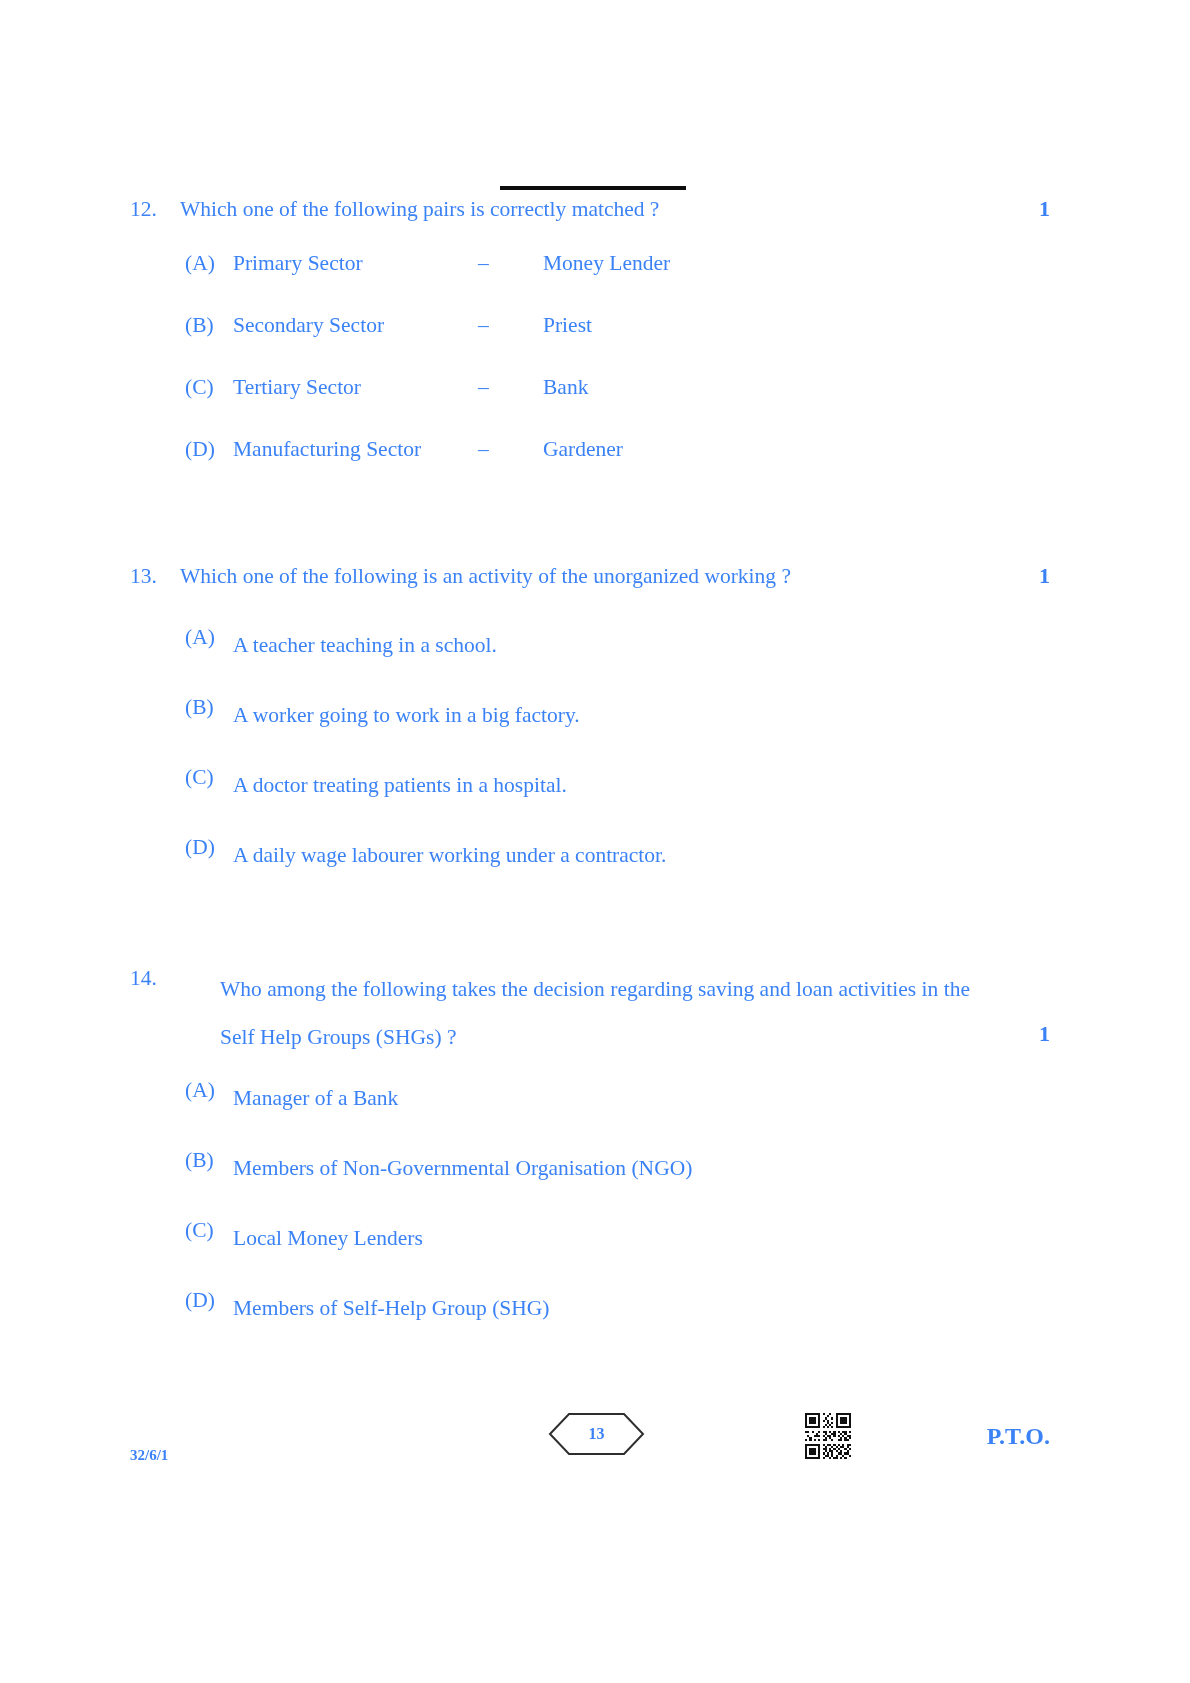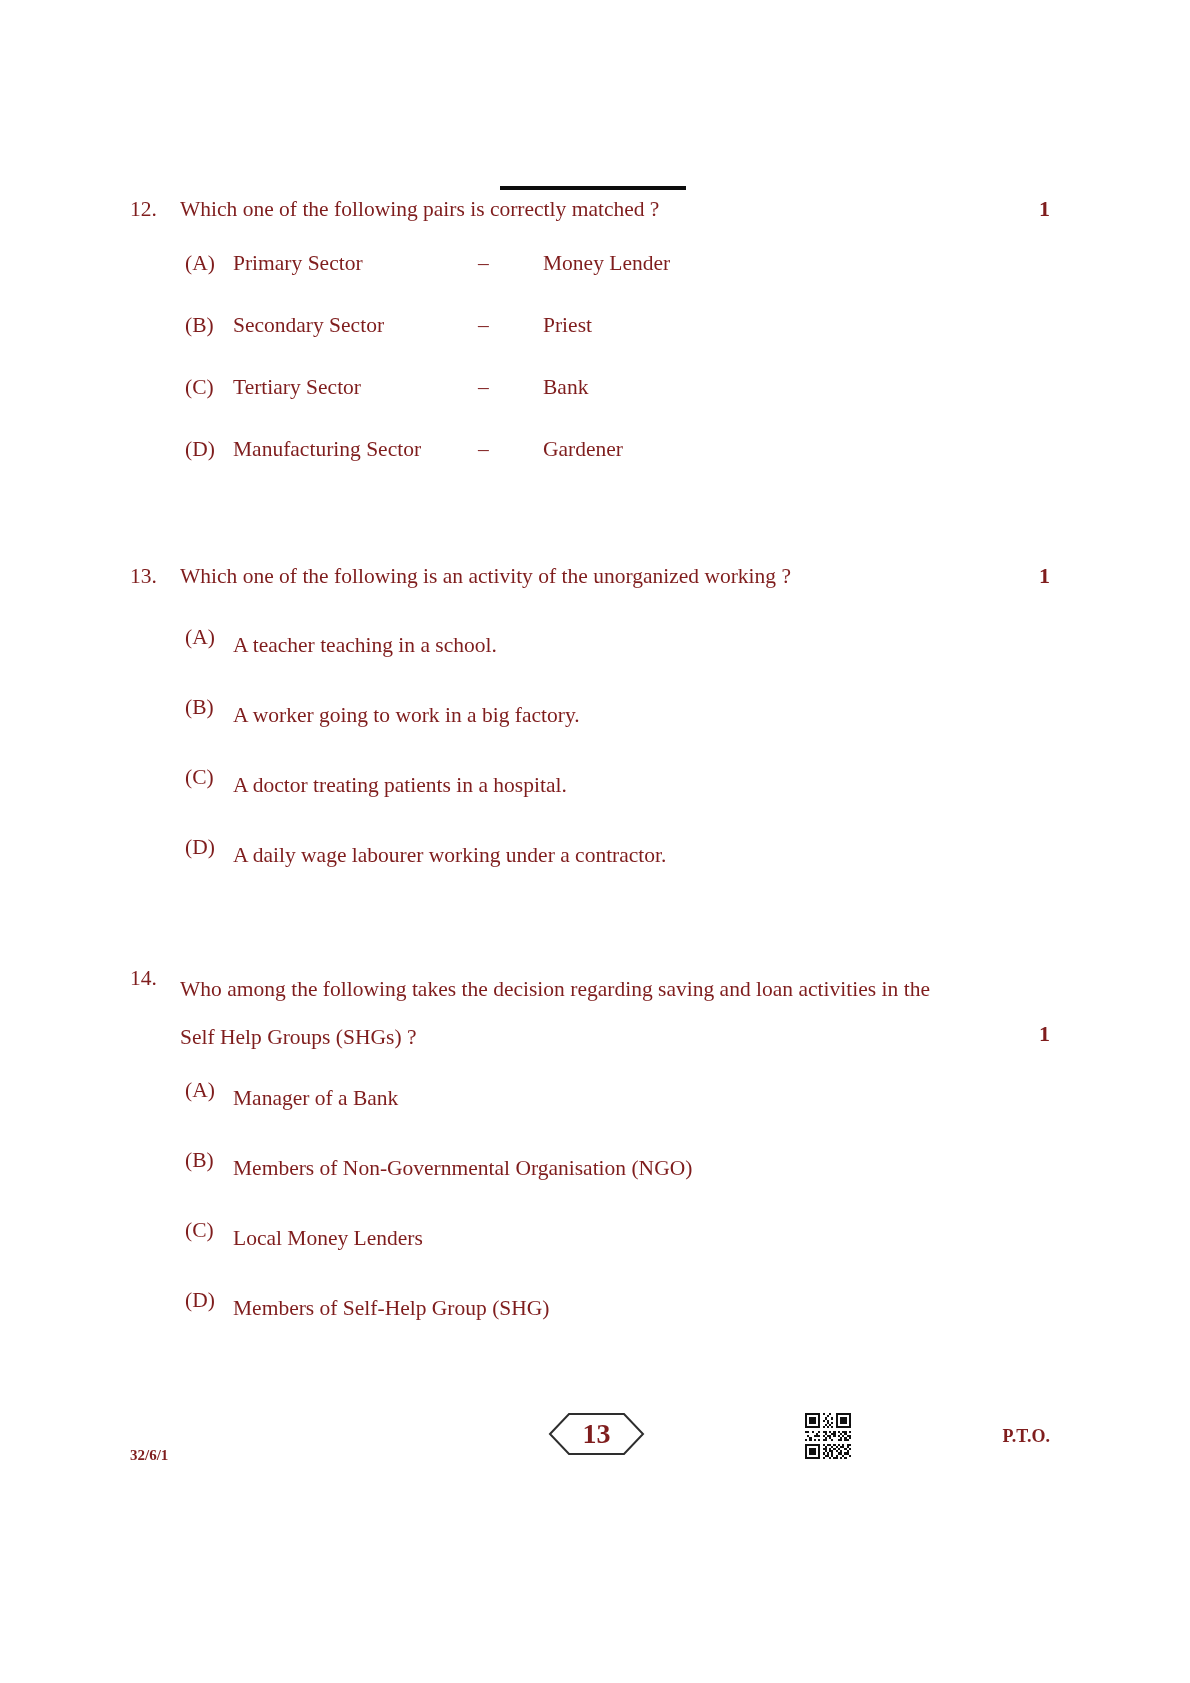--- a/index.html
+++ b/index.html
@@ -2,21 +2,21 @@
 <html><head>
 <meta charset="utf-8">
 <style>
   html, body { margin: 0; padding: 0; background: #ffffff; }
   .page {
     position: relative;
     width: 1190px;
     height: 1683px;
     background: #ffffff;
     font-family: "Liberation Serif", "DejaVu Serif", serif;
-    color: #7f1d1d;
+    color: #3b82f6;
     font-size: 21.5px;
     line-height: 26px;
     overflow: hidden;
   }
   .top-rule {
     position: absolute;
     left: 500px;
     top: 186px;
     width: 186px;
     height: 4px;
@@ -40,20 +40,21 @@
     font-size: 22px;
   }
   .q-marks.bottom {
     align-self: flex-end;
     position: relative;
     top: -14px;
   }
   .justify .q-text {
     text-align: justify;
     line-height: 48px;
+    margin-left: 40px;
   }
   .options { margin-left: 55px; margin-top: 28px; }
   .opt { display: flex; align-items: flex-start; }
   .opt + .opt { margin-top: 36px; }
   .opt-letter { width: 48px; flex: none; }
   .opt-term { width: 245px; flex: none; }
   .opt-dash { width: 65px; flex: none; }
   .opt-value { flex: none; }
   .opt-text { flex: 1; margin-top: 8px; }
   .q13 { margin-top: 101px; }
@@ -73,40 +74,40 @@
     top: 15px;
     font-weight: bold;
     font-size: 15px;
     margin-top: 19px;
   }
   .pto {
     position: absolute;
     right: 0;
     top: 15px;
     font-weight: bold;
-    font-size: 18px;
+    font-size: 24px;
     text-align: right;
   }
   .page-badge {
     position: absolute;
     left: 418px;
     top: 3px;
     width: 97px;
     height: 46px;
   }
   .page-badge svg { position: absolute; left: 0; top: 0; }
   .page-badge .badge-num {
     position: absolute;
     left: 0; top: 0;
     width: 97px; height: 46px;
     display: flex;
     align-items: center;
     justify-content: center;
     font-weight: bold;
-    font-size: 28px;
+    font-size: 16px;
   }
   .qr {
     position: absolute;
     left: 675px;
     top: 4px;
     width: 46px;
     height: 48px;
   }
 </style>
 </head>

